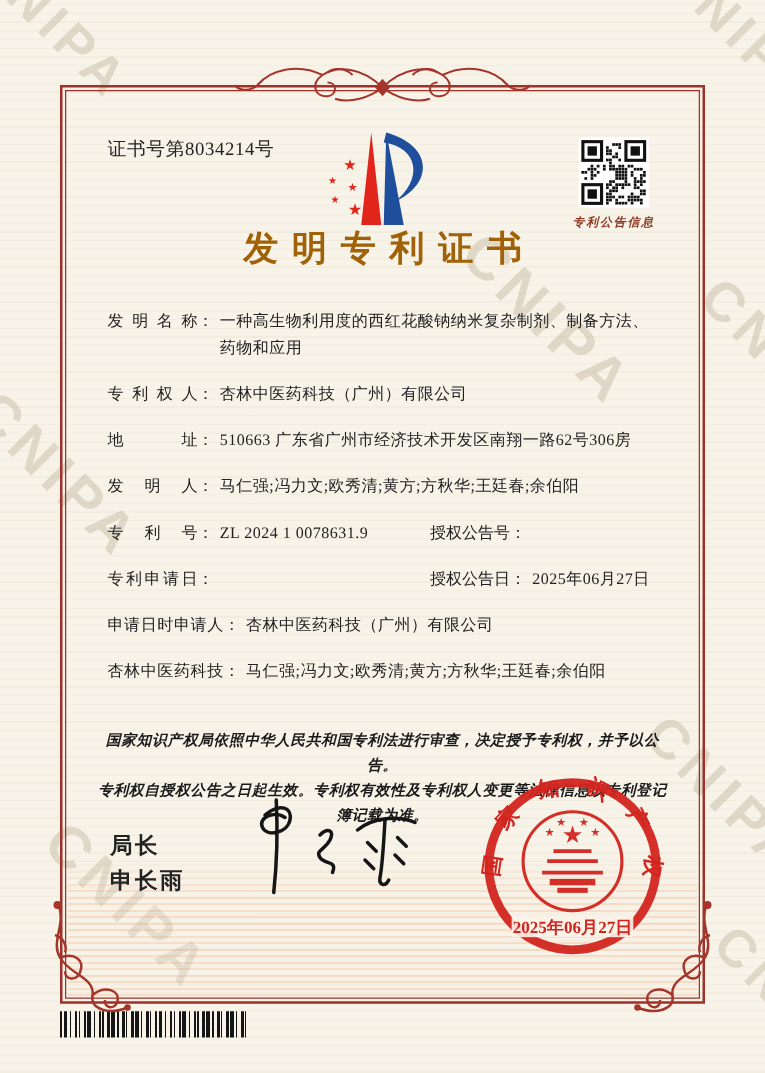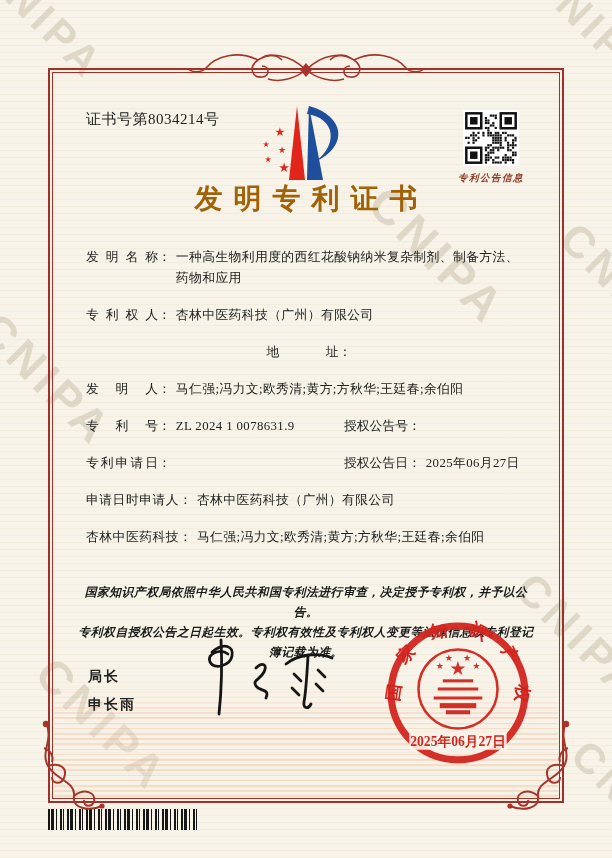--- a/index.html
+++ b/index.html
@@ -37,38 +37,38 @@
 
   .qr-wrap { position:absolute; left:448px; top:110px; width:86px; text-align:center; }
   .qr-wrap svg { display:block; margin:0 auto; background:#fff; }
   .qr-caption { margin-top:6px; font-size:9.5px; font-weight:700; font-style:italic;
                 color:#8d3c26; letter-spacing:1.5px; }
 
   .title { position:absolute; left:0; right:0; top:180px; text-align:center;
            font-size:28px; font-weight:700; letter-spacing:11px; text-indent:11px; color:#a16207; }
 
   .fields { position:absolute; left:86px; top:247px; width:446px; font-size:12.8px; line-height:21px; }
-  .row { display:flex; margin-bottom:16px;justify-content:center; }
+  .row { display:flex; margin-bottom:16px; }
   .lbl { flex:0 0 72px; width:72px; display:inline-block; text-align:justify;
          text-align-last:justify; white-space:nowrap; }
   .lblN { flex:0 0 auto; }
   .lblW { flex:0 0 auto; letter-spacing:.5px; }
   .colon { flex:0 0 auto; }
   .val { flex:1 1 auto; margin-left:5px; letter-spacing:.4px; }
   .pair { display:flex; }
   .pair.l { flex:0 0 258px; width:258px; }
   .pair.r { flex:1 1 auto; }
 
   .statement { position:absolute; left:74px; top:582px; width:464px; font-size:11.8px;
                line-height:20px; font-style:italic; letter-spacing:.5px; color:#1a1a1a;font-weight:bold; }
   .statement div { text-align:center; }
 
   .director { position:absolute; left:88px; top:662px; z-index:4;
               font-family:"Liberation Sans","DejaVu Sans",sans-serif;
-              font-size:14px; font-weight:700; line-height:28px; letter-spacing:2px; color:#222; }
+              font-size:18px; font-weight:700; line-height:28px; letter-spacing:2px; color:#222; }
 
   .signature { position:absolute; left:190px; top:634px; width:152px; height:90px; z-index:4; }
 
   .seal { position:absolute; left:383px; top:618px; width:150px; height:150px; z-index:5; }
 
   .page-num { position:absolute; left:0; right:0; top:773px; text-align:center;
               font-size:10.5px; letter-spacing:1px; }
 
   .barcode { position:absolute; left:48px; top:809px; width:152px; height:21px; z-index:3;
              background:repeating-linear-gradient(90deg,
@@ -310,20 +310,21 @@
 
       <div class="row">
         <span class="lbl">专利权人</span>
           <span class="colon">：</span>
         <span class="val">杏林中医药科技（广州）有限公司</span>
       </div>
 
       <div class="row">
         <span class="lbl">地址</span>
           <span class="colon">：</span>
+        <span class="val">510663 广东省广州市经济技术开发区南翔一路62号306房</span>
       </div>
 
       <div class="row">
         <span class="lbl">发明人</span>
           <span class="colon">：</span>
         <span class="val">马仁强;冯力文;欧秀清;黄方;方秋华;王廷春;余伯阳</span>
       </div>
 
       <div class="row">
         <div class="pair l">

